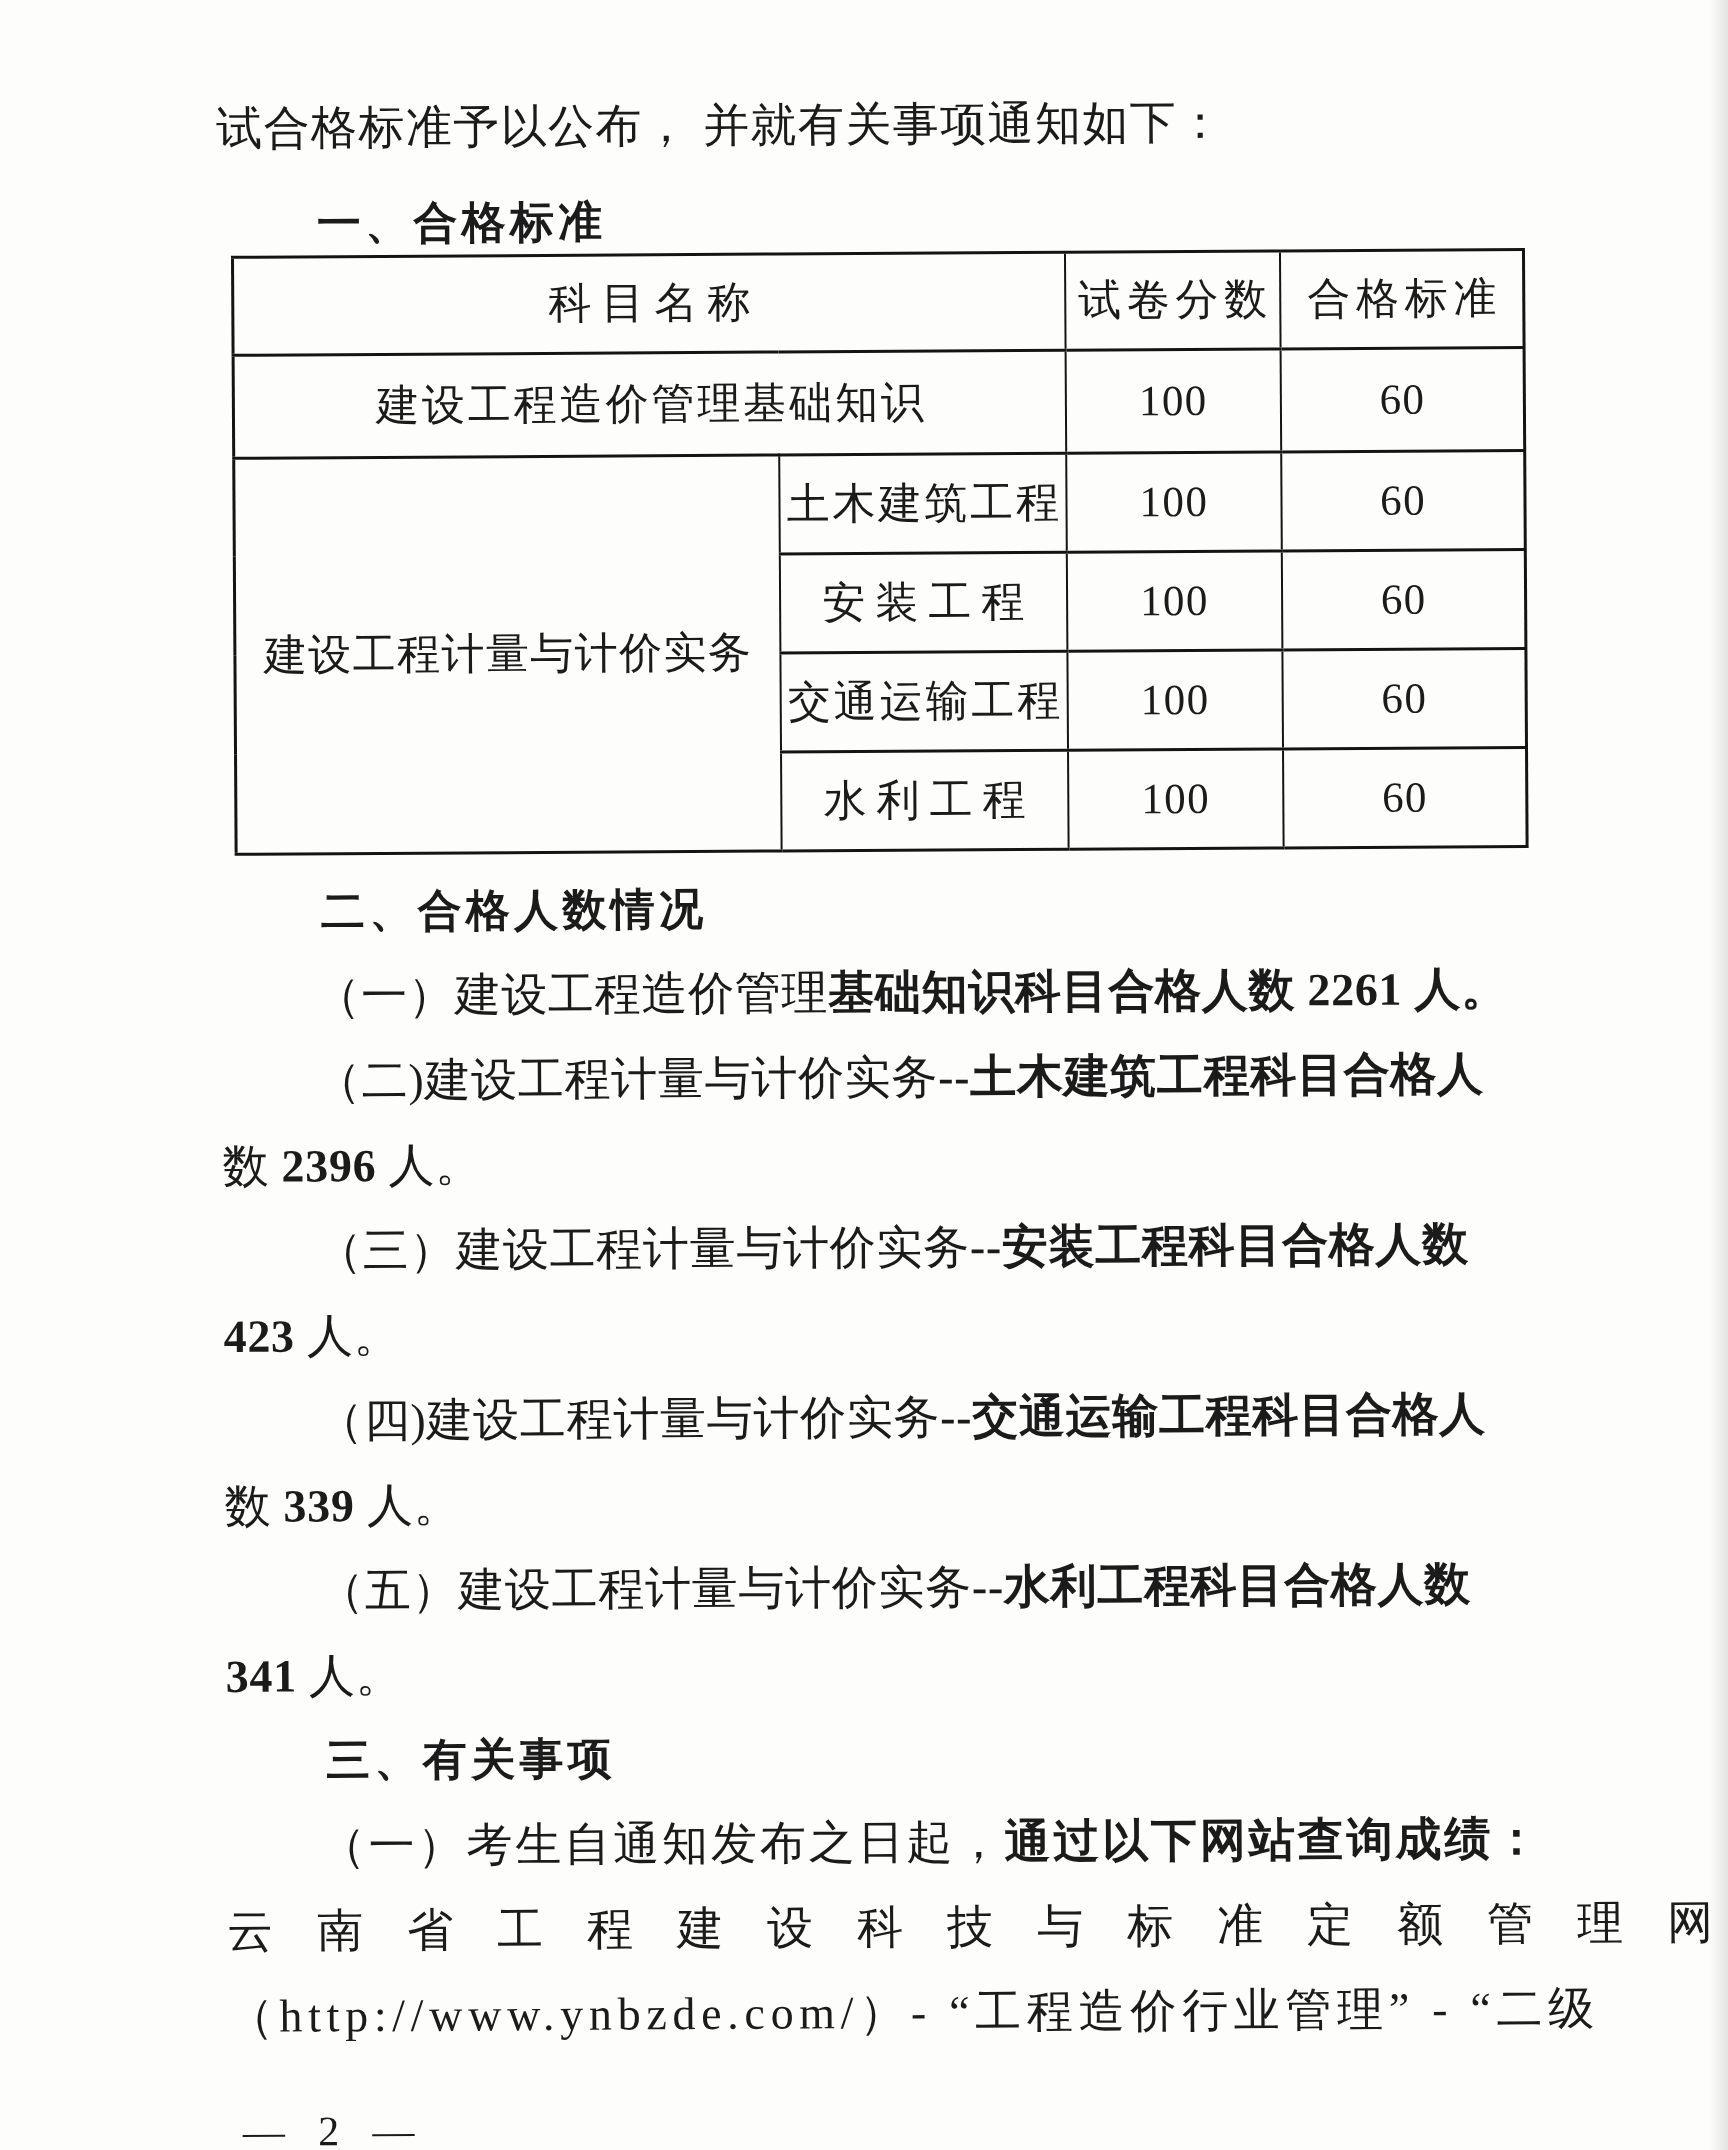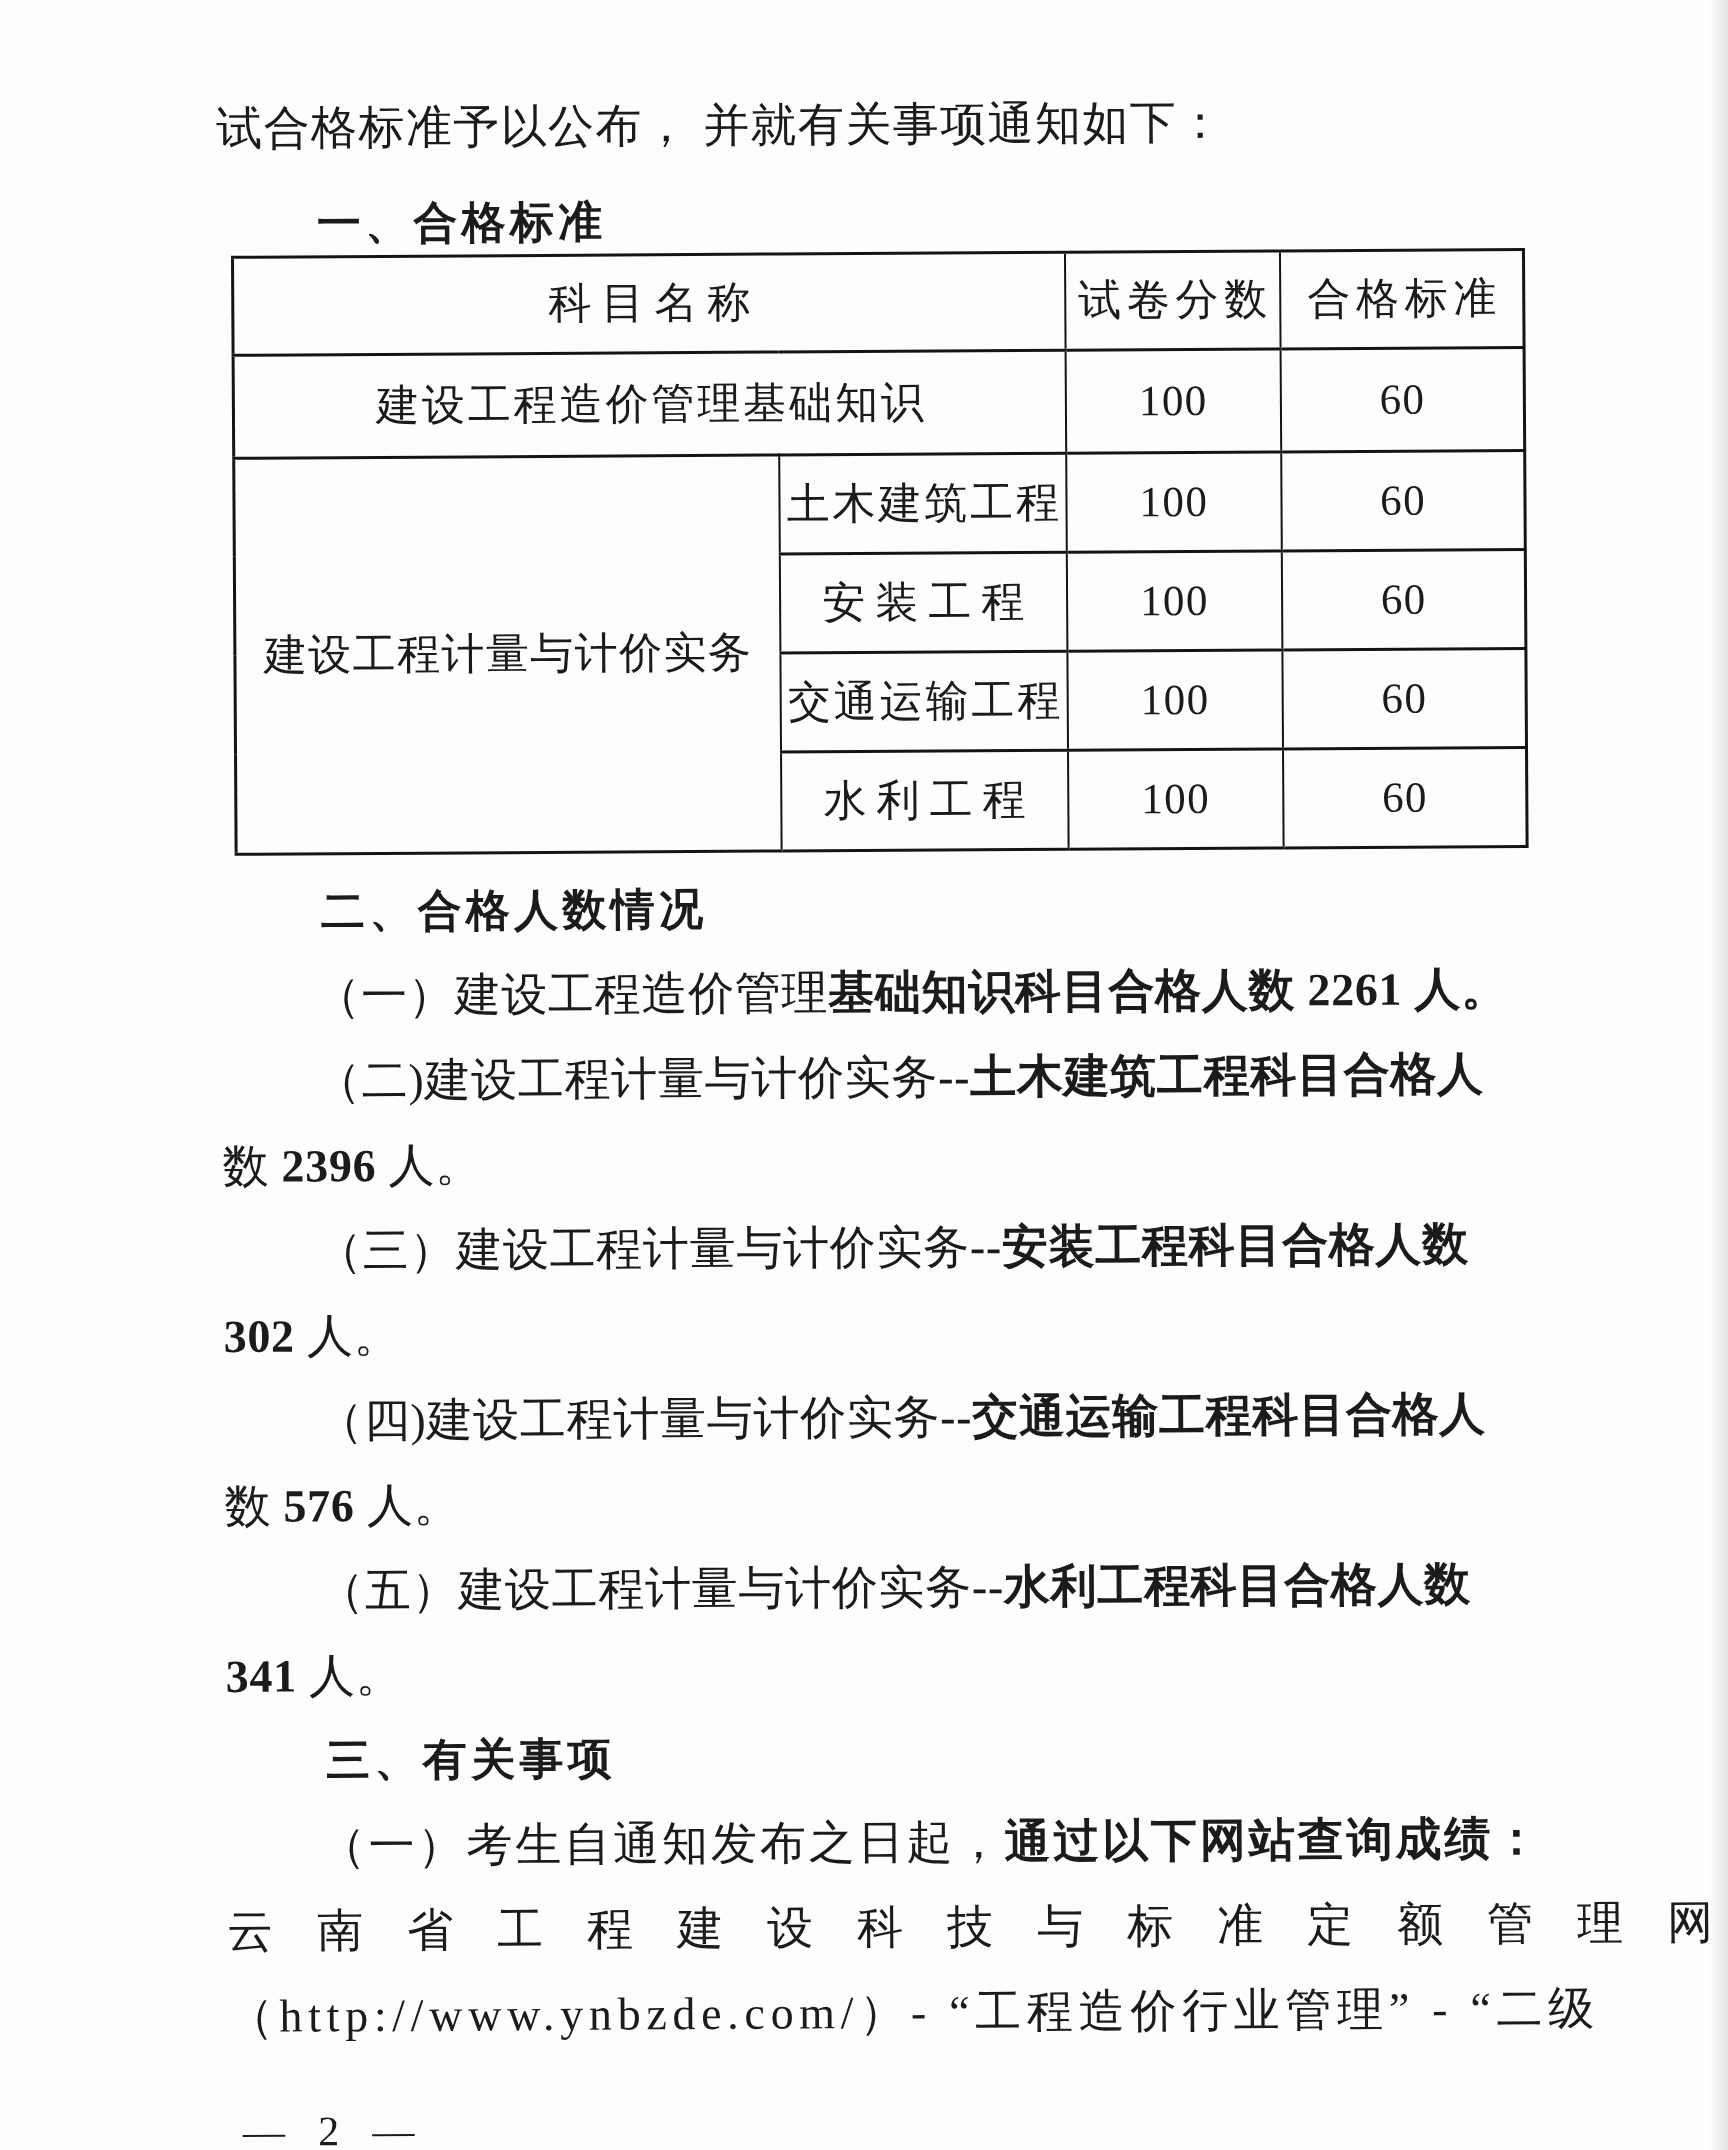--- a/index.html
+++ b/index.html
@@ -151,26 +151,26 @@
   <div class="pblock">
     <div class="pline indent"><span>（一）建设工程造价管理</span><span class="b">基础知识科目合格人数 2261 人。</span></div>
 
     <div>
       <div class="pline indent"><span>（二)建设工程计量与计价实务</span><span class="b">--土木建筑工程科目合格人</span></div>
       <div class="pline"><span>数 </span><span class="b">2396</span><span> 人。</span></div>
     </div>
 
     <div>
       <div class="pline indent"><span>（三）建设工程计量与计价实务</span><span class="b">--安装工程科目合格人数</span></div>
-      <div class="pline"><span></span><span class="b">302</span><span> 人。</span></div>
+      <div class="pline"><span></span><span class="b">423</span><span> 人。</span></div>
     </div>
 
     <div>
       <div class="pline indent"><span>（四)建设工程计量与计价实务</span><span class="b">--交通运输工程科目合格人</span></div>
-      <div class="pline"><span>数 </span><span class="b">576</span><span> 人。</span></div>
+      <div class="pline"><span>数 </span><span class="b">339</span><span> 人。</span></div>
     </div>
 
     <div>
       <div class="pline indent"><span>（五）建设工程计量与计价实务</span><span class="b">--水利工程科目合格人数</span></div>
       <div class="pline"><span></span><span class="b">341</span><span> 人。</span></div>
     </div>
   </div>
 
   <div class="heading h3">三、有关事项</div>
 

